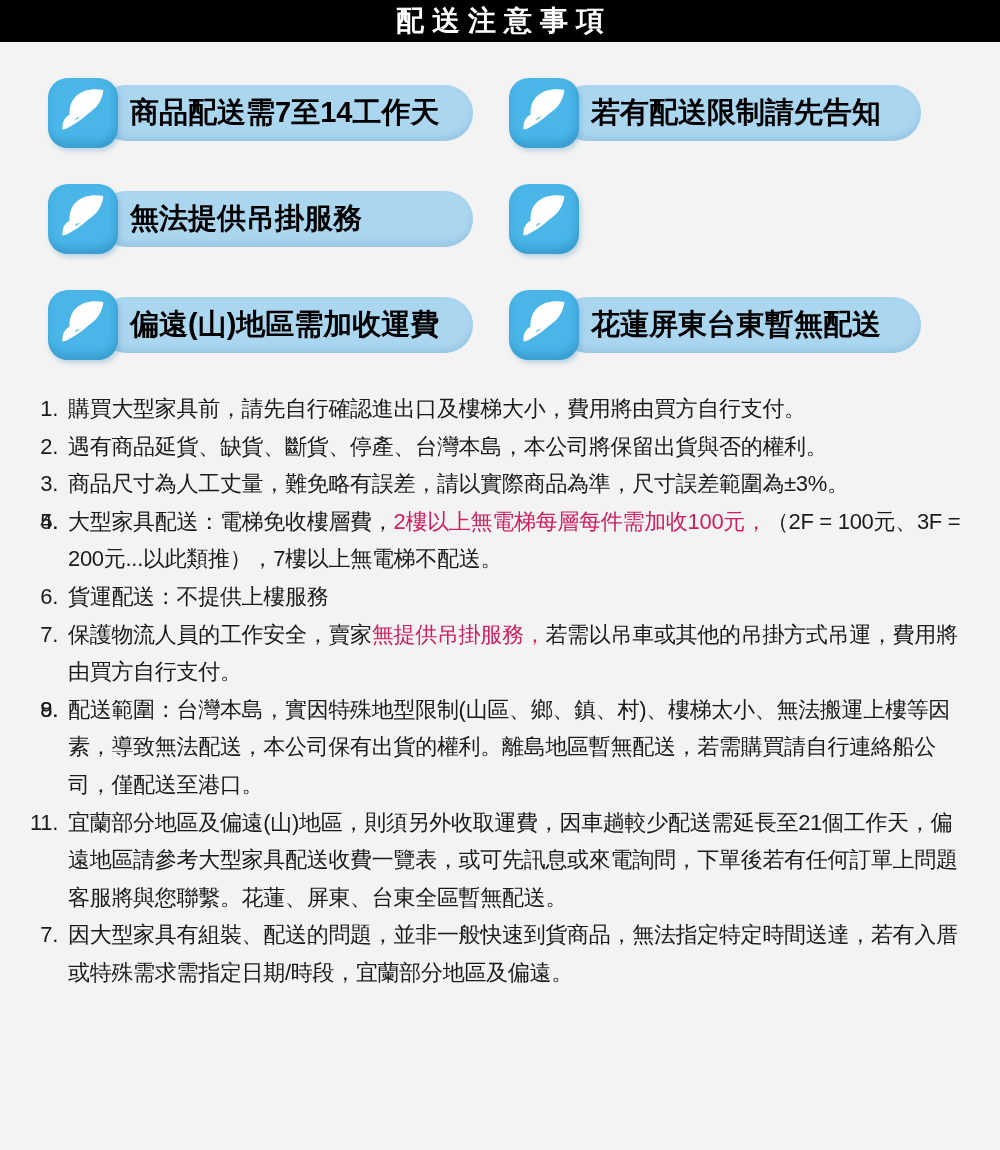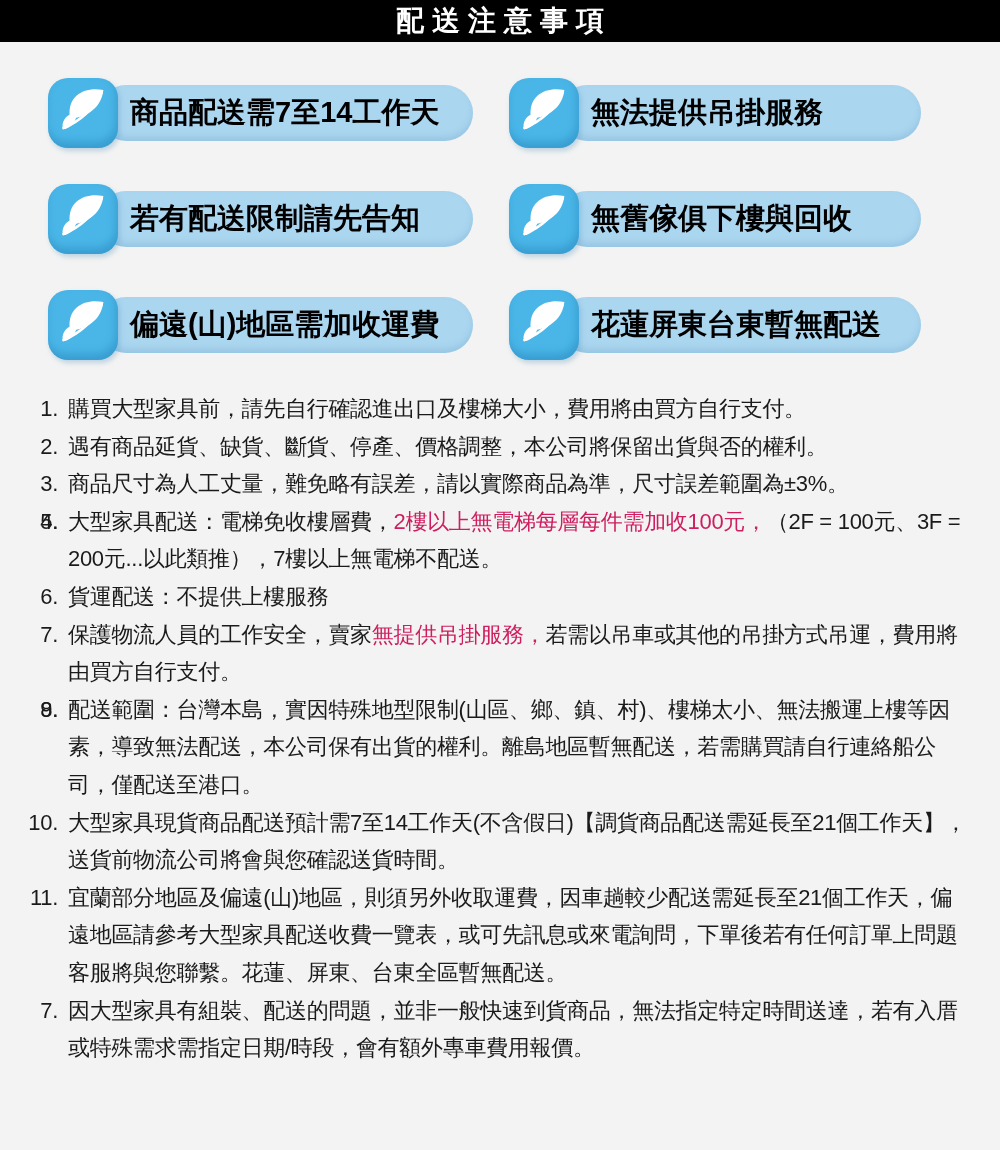--- a/index.html
+++ b/index.html
@@ -73,41 +73,40 @@
     <span class="pill">商品配送需7至14工作天</span>
     <span class="iconbox">
         <svg viewBox="0 0 70 70">
           <path fill="#fff" d="M20 38 C18 14 38 5 58 9 C56 26 44 38 24 41 C21 41 20 40 20 38 Z"></path>
           <path fill="none" stroke="#fff" stroke-width="3" stroke-linecap="round" d="M56 12 C46 32 32 44 13 52"></path>
           <path fill="#fff" d="M12 52 C11 42 18 35 28 35 C28 44 22 51 15 53 C13 53.5 12 53 12 52 Z"></path>
         </svg>
       </span>
   </div>
   <div class="badge">
+    <span class="pill">若有配送限制請先告知</span>
+    <span class="iconbox">
+        <svg viewBox="0 0 70 70">
+          <path fill="#fff" d="M20 38 C18 14 38 5 58 9 C56 26 44 38 24 41 C21 41 20 40 20 38 Z"></path>
+          <path fill="none" stroke="#fff" stroke-width="3" stroke-linecap="round" d="M56 12 C46 32 32 44 13 52"></path>
+          <path fill="#fff" d="M12 52 C11 42 18 35 28 35 C28 44 22 51 15 53 C13 53.5 12 53 12 52 Z"></path>
+        </svg>
+      </span>
+  </div>
+  <div class="badge">
     <span class="pill">無法提供吊掛服務</span>
     <span class="iconbox">
         <svg viewBox="0 0 70 70">
           <path fill="#fff" d="M20 38 C18 14 38 5 58 9 C56 26 44 38 24 41 C21 41 20 40 20 38 Z"></path>
           <path fill="none" stroke="#fff" stroke-width="3" stroke-linecap="round" d="M56 12 C46 32 32 44 13 52"></path>
           <path fill="#fff" d="M12 52 C11 42 18 35 28 35 C28 44 22 51 15 53 C13 53.5 12 53 12 52 Z"></path>
         </svg>
       </span>
   </div>
   <div class="badge">
-    <span class="pill">若有配送限制請先告知</span>
-    <span class="iconbox">
-        <svg viewBox="0 0 70 70">
-          <path fill="#fff" d="M20 38 C18 14 38 5 58 9 C56 26 44 38 24 41 C21 41 20 40 20 38 Z"></path>
-          <path fill="none" stroke="#fff" stroke-width="3" stroke-linecap="round" d="M56 12 C46 32 32 44 13 52"></path>
-          <path fill="#fff" d="M12 52 C11 42 18 35 28 35 C28 44 22 51 15 53 C13 53.5 12 53 12 52 Z"></path>
-        </svg>
-      </span>
-  </div>
-  <div class="badge">
-    <span class="pill">無舊傢俱下樓與回收</span>
     <span class="iconbox">
         <svg viewBox="0 0 70 70">
           <path fill="#fff" d="M20 38 C18 14 38 5 58 9 C56 26 44 38 24 41 C21 41 20 40 20 38 Z"></path>
           <path fill="none" stroke="#fff" stroke-width="3" stroke-linecap="round" d="M56 12 C46 32 32 44 13 52"></path>
           <path fill="#fff" d="M12 52 C11 42 18 35 28 35 C28 44 22 51 15 53 C13 53.5 12 53 12 52 Z"></path>
         </svg>
       </span>
   </div>
   <div class="badge">
     <span class="pill">偏遠(山)地區需加收運費</span>
@@ -126,24 +125,23 @@
           <path fill="#fff" d="M20 38 C18 14 38 5 58 9 C56 26 44 38 24 41 C21 41 20 40 20 38 Z"></path>
           <path fill="none" stroke="#fff" stroke-width="3" stroke-linecap="round" d="M56 12 C46 32 32 44 13 52"></path>
           <path fill="#fff" d="M12 52 C11 42 18 35 28 35 C28 44 22 51 15 53 C13 53.5 12 53 12 52 Z"></path>
         </svg>
       </span>
   </div>
 </div>
 
 <div class="notes" id="notes">
     <div class="note"><span class="num">1.</span><span><span>購買大型家具前，請先自行確認進出口及樓梯大小，費用將由買方自行支付。</span></span></div>
-    <div class="note"><span class="num">2.</span><span><span>遇有商品延貨、缺貨、斷貨、停產、價格調整，本公司將保留出貨與否的權利。</span></span></div>
+    <div class="note"><span class="num">2.</span><span><span>遇有商品延貨、缺貨、斷貨、停產、台灣本島，本公司將保留出貨與否的權利。</span></span></div>
     <div class="note"><span class="num">3.</span><span><span>商品尺寸為人工丈量，難免略有誤差，請以實際商品為準，尺寸誤差範圍為±3%。</span></span></div>
     <div class="note"><span class="num">4.</span></div>
     <div class="note"><span class="num">5.</span><span><span>大型家具配送：電梯免收樓層費，</span><span class="hl">2樓以上無電梯每層每件需加收100元，</span><span>（2F = 100元、3F = 200元...以此類推），7樓以上無電梯不配送。</span></span></div>
     <div class="note"><span class="num">6.</span><span><span>貨運配送：不提供上樓服務</span></span></div>
     <div class="note"><span class="num">7.</span><span><span>保護物流人員的工作安全，賣家</span><span class="hl">無提供吊掛服務，</span><span>若需以吊車或其他的吊掛方式吊運，費用將由買方自行支付。</span></span></div>
     <div class="note"><span class="num">8.</span></div>
     <div class="note"><span class="num">9.</span><span><span>配送範圍：台灣本島，實因特殊地型限制(山區、鄉、鎮、村)、樓梯太小、無法搬運上樓等因素，導致無法配送，本公司保有出貨的權利。離島地區暫無配送，若需購買請自行連絡船公司，僅配送至港口。</span></span></div>
-    <div class="note"><span class="num">10.</span><span><span>大型家具現貨商品配送預計需7至14工作天(不含假日)【調貨商品配送需延長至21個工作天】，送貨前物流公司將會與您確認送貨時間。</span></span></div>
     <div class="note"><span class="num">11.</span><span><span>宜蘭部分地區及偏遠(山)地區，則須另外收取運費，因車趟較少配送需延長至21個工作天，偏遠地區請參考大型家具配送收費一覽表，或可先訊息或來電詢問，下單後若有任何訂單上問題客服將與您聯繫。花蓮、屏東、台東全區暫無配送。</span></span></div>
-    <div class="note"><span class="num">7.</span><span><span>因大型家具有組裝、配送的問題，並非一般快速到貨商品，無法指定特定時間送達，若有入厝或特殊需求需指定日期/時段，會有額外專車費用報價。</span></span></div>
+    <div class="note"><span class="num">7.</span><span><span>因大型家具有組裝、配送的問題，並非一般快速到貨商品，無法指定特定時間送達，若有入厝或特殊需求需指定日期/時段，宜蘭部分地區及偏遠。</span></span></div>
   </div>
 
 </body></html>

